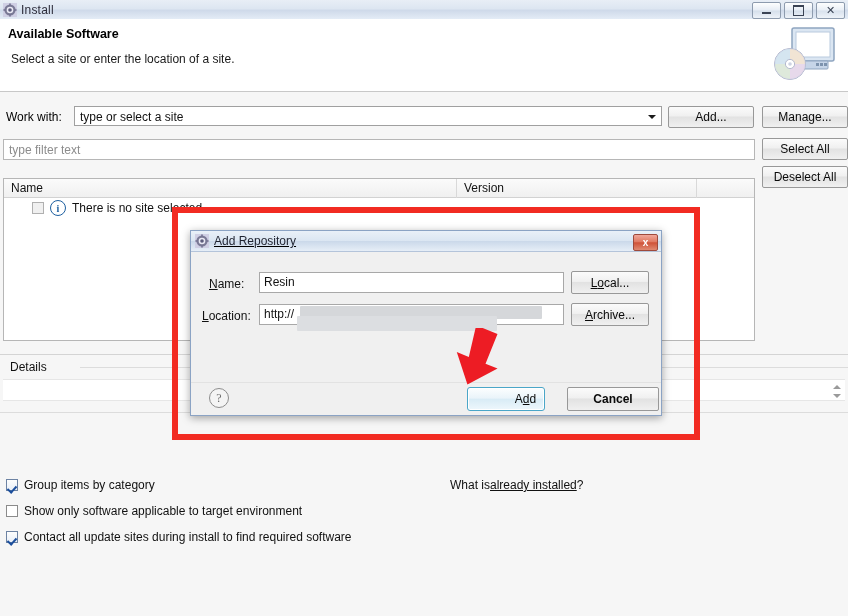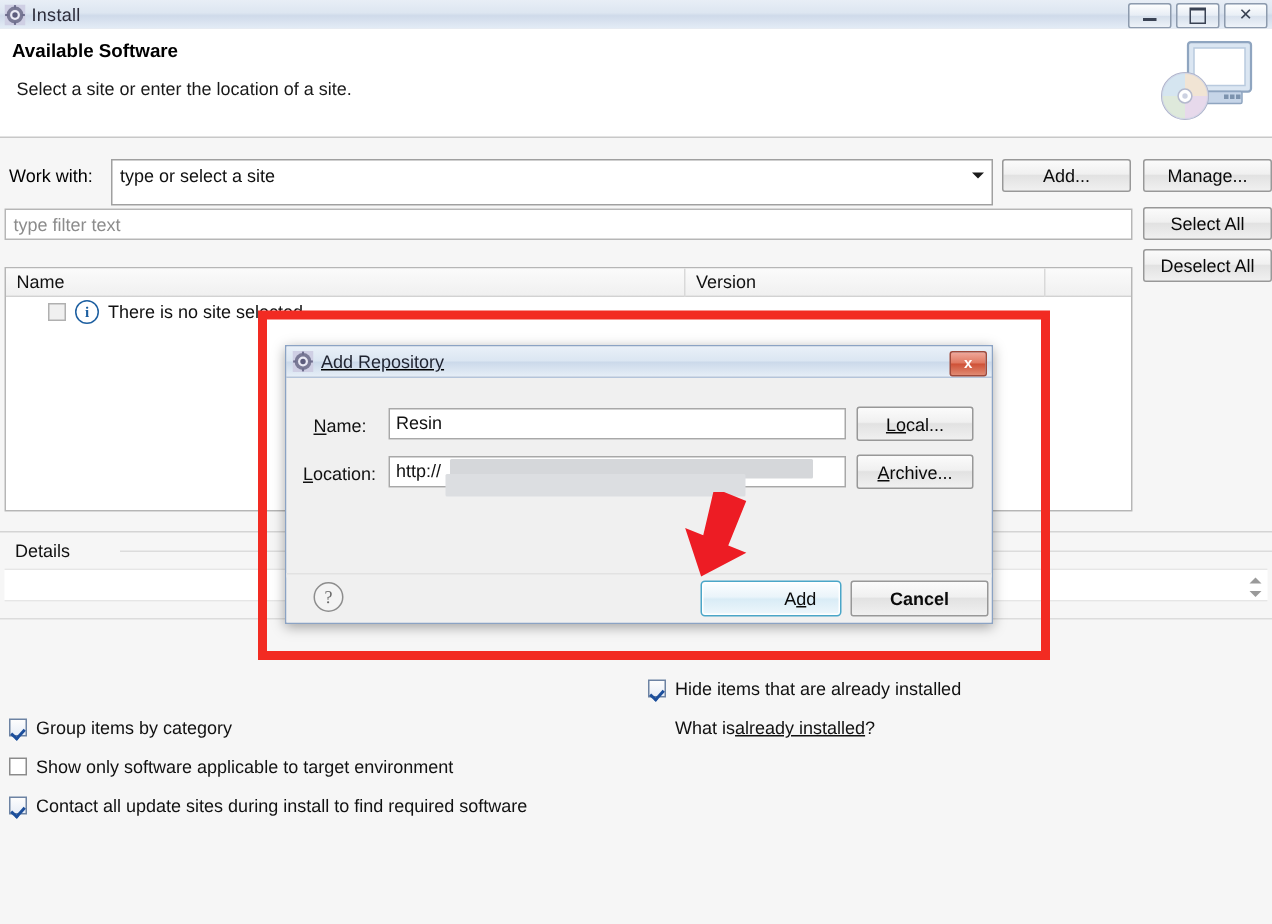--- a/index.html
+++ b/index.html
@@ -66,21 +66,21 @@
   .body-area {
     position: absolute; left: 0; top: 92px; width: 848px; height: 524px;
     background: #f6f6f6;
   }
 
   .row-workwith { position: absolute; left: 0; top: 14px; width: 848px; height: 22px; }
   .lbl-workwith {
     position: absolute; left: 6px; top: 4px; font-size: 12px;
   }
   .combo {
-    position: absolute; left: 74px; top: 0; width: 588px; height: 31px;
+    position: absolute; left: 74px; top: 0; width: 588px; height: 20px;
     border: 1px solid #a0a0a0; background: #ffffff;
     box-sizing: border-box;
   }
   .combo-text {
     position: absolute; left: 5px; top: 3px; font-size: 12px; color: #111;
   }
   .combo-arrow {
     position: absolute; right: 1px; top: 1px; width: 17px; height: 17px;
     background: #ffffff;
     display: flex; align-items: center; justify-content: center;
@@ -349,24 +349,20 @@
     </div>
     <div class="optrow" style="left:6px; top:412px;">
       <span class="chk"></span>
       <span class="lbl">Show only software applicable to target environment</span>
     </div>
     <div class="optrow" style="left:6px; top:438px;">
       <span class="chk on"></span>
       <span class="lbl">Contact all update sites during install to find required software</span>
     </div>
 
-    <div class="optrow" style="left:432px; top:360px;">
-      <span class="chk on"></span>
-      <span class="lbl">Hide items that are already installed</span>
-    </div>
     <div class="optrow" style="left:450px; top:386px; gap:0;">
       <span class="lbl">What is </span>
       <span class="lbl link">already installed</span>
       <span class="lbl">?</span>
     </div>
 
   </div>
 
   <div class="dialog">
     <div class="dlg-title">
@@ -412,21 +408,21 @@
       <span class="redact b2" style="left:106px; top:64px; width:200px; height:15px;"></span>
       <div class="btn" style="position:absolute; left:380px; top:51px; width:78px; height:23px;">
         <span><span class="u">A</span><span>rchive...</span></span>
       </div>
     </div>
 
     <div class="dlg-footer">
       <div class="helpcirc">
         <span>?</span>
       </div>
-      <div class="btn btn-default" style="position:absolute; left:276px; top:4px; width:94px; height:24px;padding-left:39px;">
+      <div class="btn btn-default" style="position:absolute; left:276px; top:4px; width:78px; height:24px;padding-left:39px;">
         <span><span>A</span><span class="u">d</span><span>d</span></span>
       </div>
       <div class="btn" style="position:absolute; left:376px; top:4px; width:92px; height:24px;font-weight:bold;">Cancel</div>
     </div>
   </div>
 
   <div class="red-rect"></div>
   <div class="red-arrow">
     <svg width="110" height="62" viewBox="0 0 110 62">
       <path d="M26 2 L49 2 L49 34 L62 34 L40 60 L18 34 L31 34 Z" transform="rotate(22 44 31)" fill="#ed1c24"></path>

